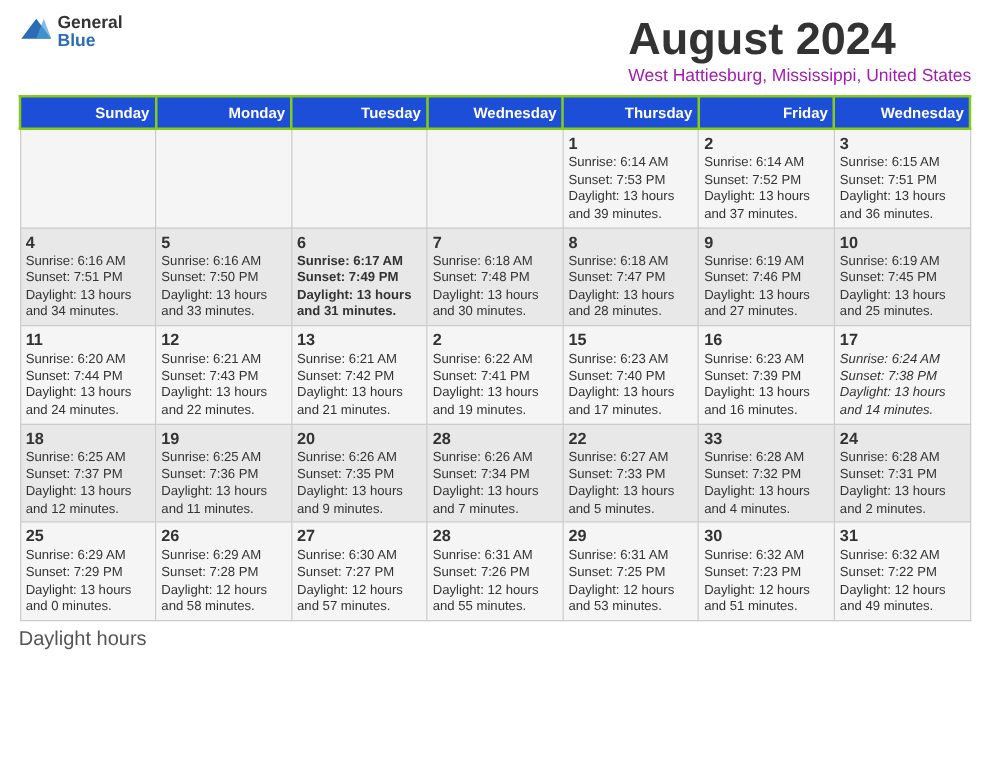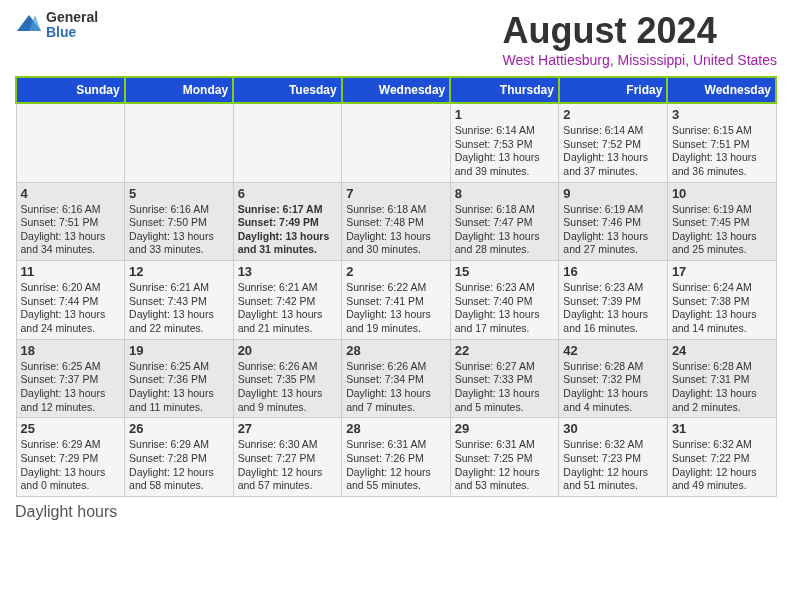--- a/index.html
+++ b/index.html
@@ -208,21 +208,21 @@
 Daylight: 13 hours and 17 minutes.</div>
         </td>
         <td>
           <span class="day-num">16</span>
           <div style="white-space: pre-line; line-height: 1.3;">Sunrise: 6:23 AM
 Sunset: 7:39 PM
 Daylight: 13 hours and 16 minutes.</div>
         </td>
         <td>
           <span class="day-num">17</span>
-          <div style="white-space: pre-line; line-height: 1.3;">Sunrise: 6:24 AM
+          <div style="white-space: pre-line; line-height: 1.3; font-style: italic;">Sunrise: 6:24 AM
 Sunset: 7:38 PM
 Daylight: 13 hours and 14 minutes.</div>
         </td>
       </tr>
       <tr>
         <td>
           <span class="day-num">18</span>
           <div style="white-space: pre-line; line-height: 1.3;">Sunrise: 6:25 AM
 Sunset: 7:37 PM
 Daylight: 13 hours and 12 minutes.</div>
@@ -245,21 +245,21 @@
 Sunset: 7:34 PM
 Daylight: 13 hours and 7 minutes.</div>
         </td>
         <td>
           <span class="day-num">22</span>
           <div style="white-space: pre-line; line-height: 1.3;">Sunrise: 6:27 AM
 Sunset: 7:33 PM
 Daylight: 13 hours and 5 minutes.</div>
         </td>
         <td>
-          <span class="day-num">42</span>
+          <span class="day-num">33</span>
           <div style="white-space: pre-line; line-height: 1.3;">Sunrise: 6:28 AM
 Sunset: 7:32 PM
 Daylight: 13 hours and 4 minutes.</div>
         </td>
         <td>
           <span class="day-num">24</span>
           <div style="white-space: pre-line; line-height: 1.3;">Sunrise: 6:28 AM
 Sunset: 7:31 PM
 Daylight: 13 hours and 2 minutes.</div>
         </td>

